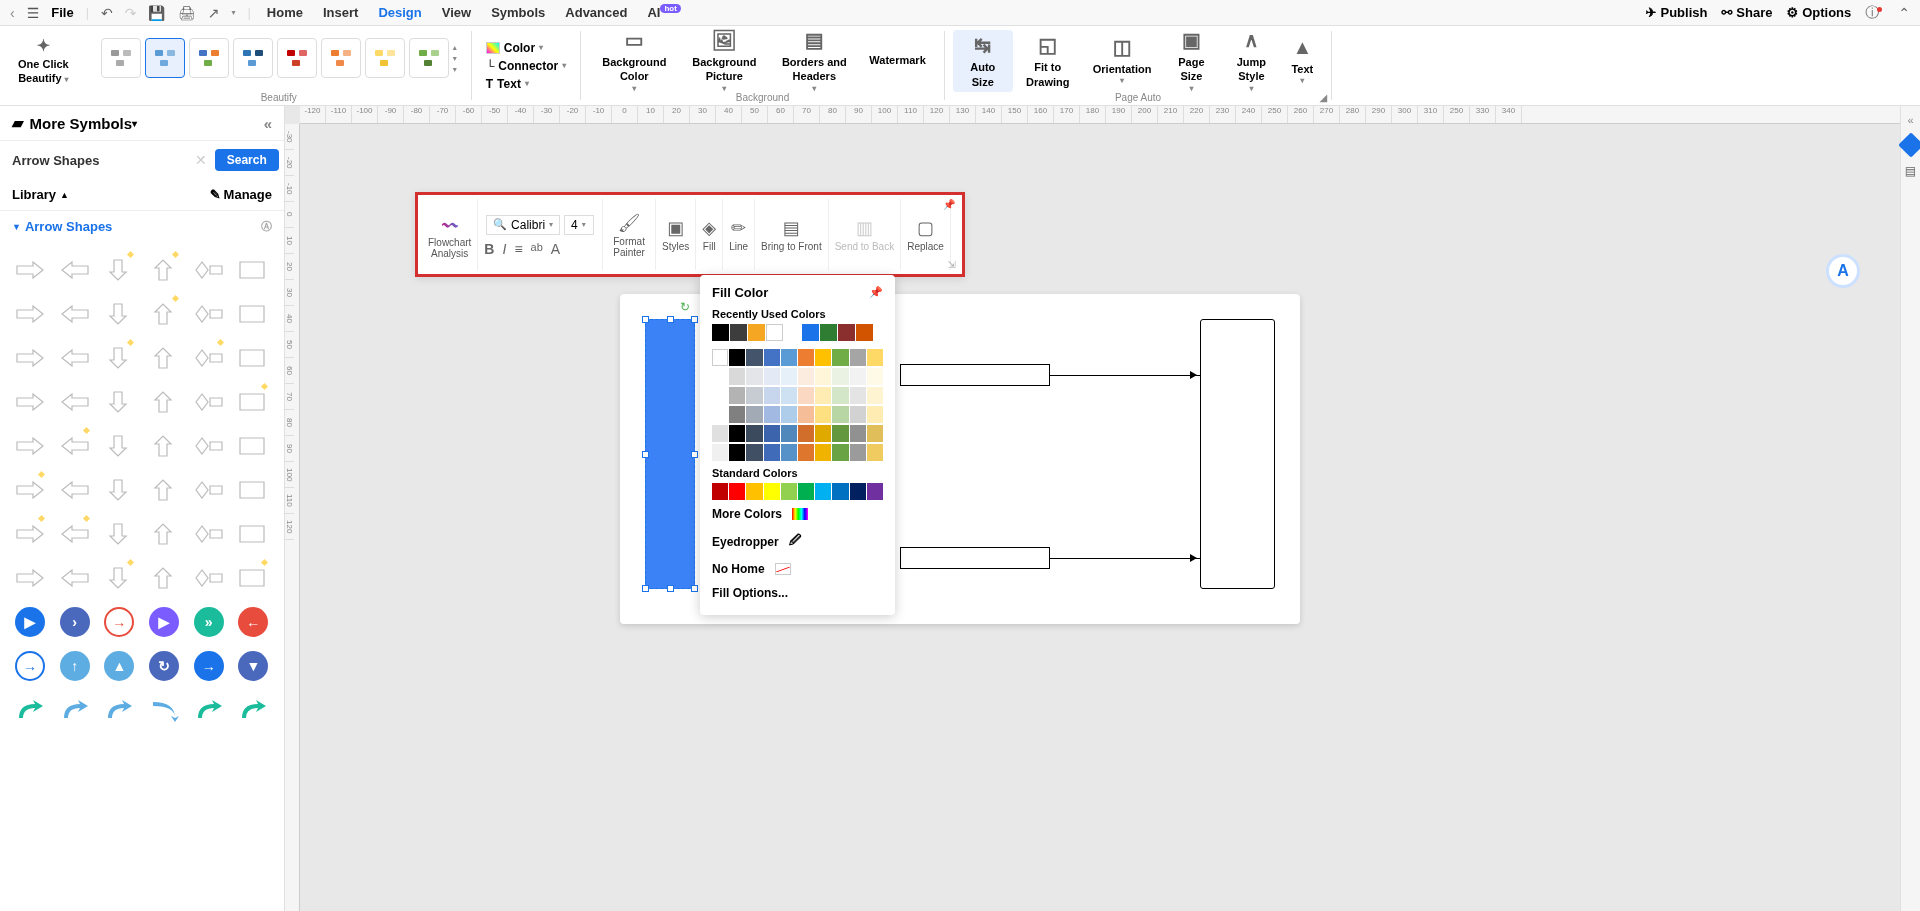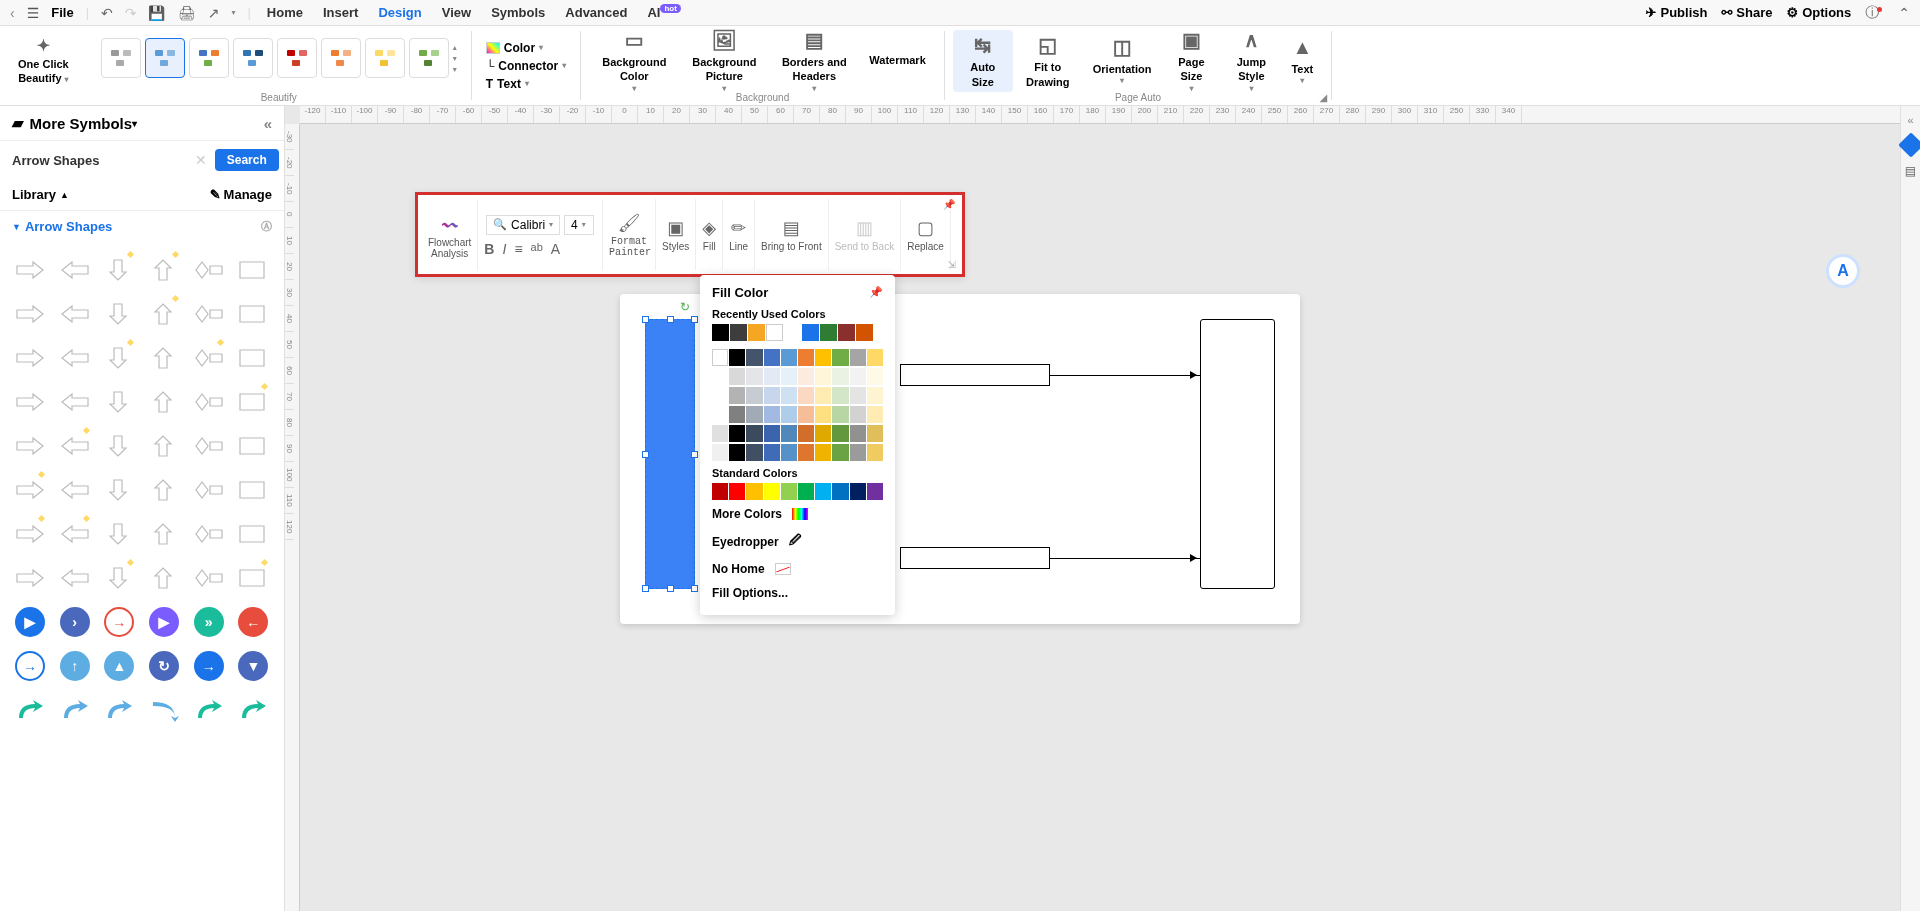--- a/index.html
+++ b/index.html
@@ -758,21 +758,21 @@
     <div class="ft-text-row">
       <span style="font-weight:bold;">B</span>
       <span style="font-style:italic;">I</span>
       <span>≡</span>
       <span style="font-size:11px;">ab</span>
       <span>A</span>
     </div>
   </div>
   <div class="ft-group">
       <div class="ft-icon">🖌</div>
-      <div class="ft-label" style="max-width:40px;font-family:Liberation Mono, monospace;">Format Painter</div>
+      <div class="ft-label" style="max-width:40px;">Format Painter</div>
     </div>
   <div class="ft-group">
       <div class="ft-icon">▣</div>
       <div class="ft-label">Styles</div>
     </div>
   <div class="ft-group">
       <div class="ft-icon">◈</div>
       <div class="ft-label">Fill</div>
     </div>
   <div class="ft-group">

